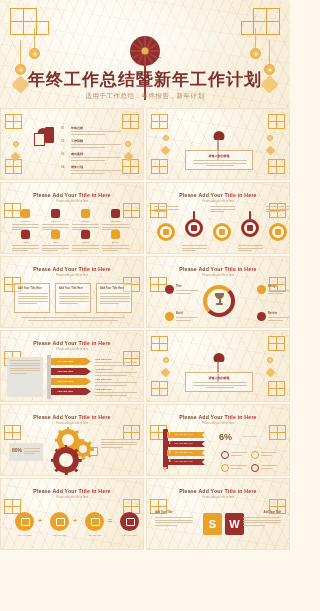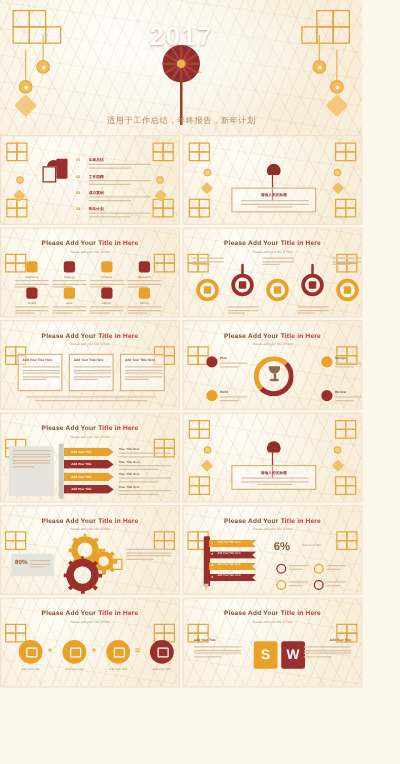--- a/index.html
+++ b/index.html
@@ -148,21 +148,21 @@
           <span class="hubray" style="transform: rotate(150deg);"></span>
           <span class="hubray" style="transform: rotate(180deg);"></span>
           <span class="hubray" style="transform: rotate(210deg);"></span>
           <span class="hubray" style="transform: rotate(240deg);"></span>
           <span class="hubray" style="transform: rotate(270deg);"></span>
           <span class="hubray" style="transform: rotate(300deg);"></span>
           <span class="hubray" style="transform: rotate(330deg);"></span>
         </div>
     </div>
 
-    <div class="year">2017</div>
+    <div class="maintitle">年终工作总结暨新年工作计划</div>
     <div class="subtitle">适用于工作总结，年终报告，新年计划</div>
   </div>
 
   <div class="grid" id="grid">
       <div class="thumb paper">
         <div class="mini-lat" style="left:4px;top:5px;">
           <b style="left:0px;top:0px;width:9px;height:8px;"></b>
           <b style="left:8px;top:0px;width:9px;height:8px;"></b>
           <b style="left:0px;top:7px;width:9px;height:8px;"></b>
           <b style="left:8px;top:7px;width:9px;height:8px;"></b>

